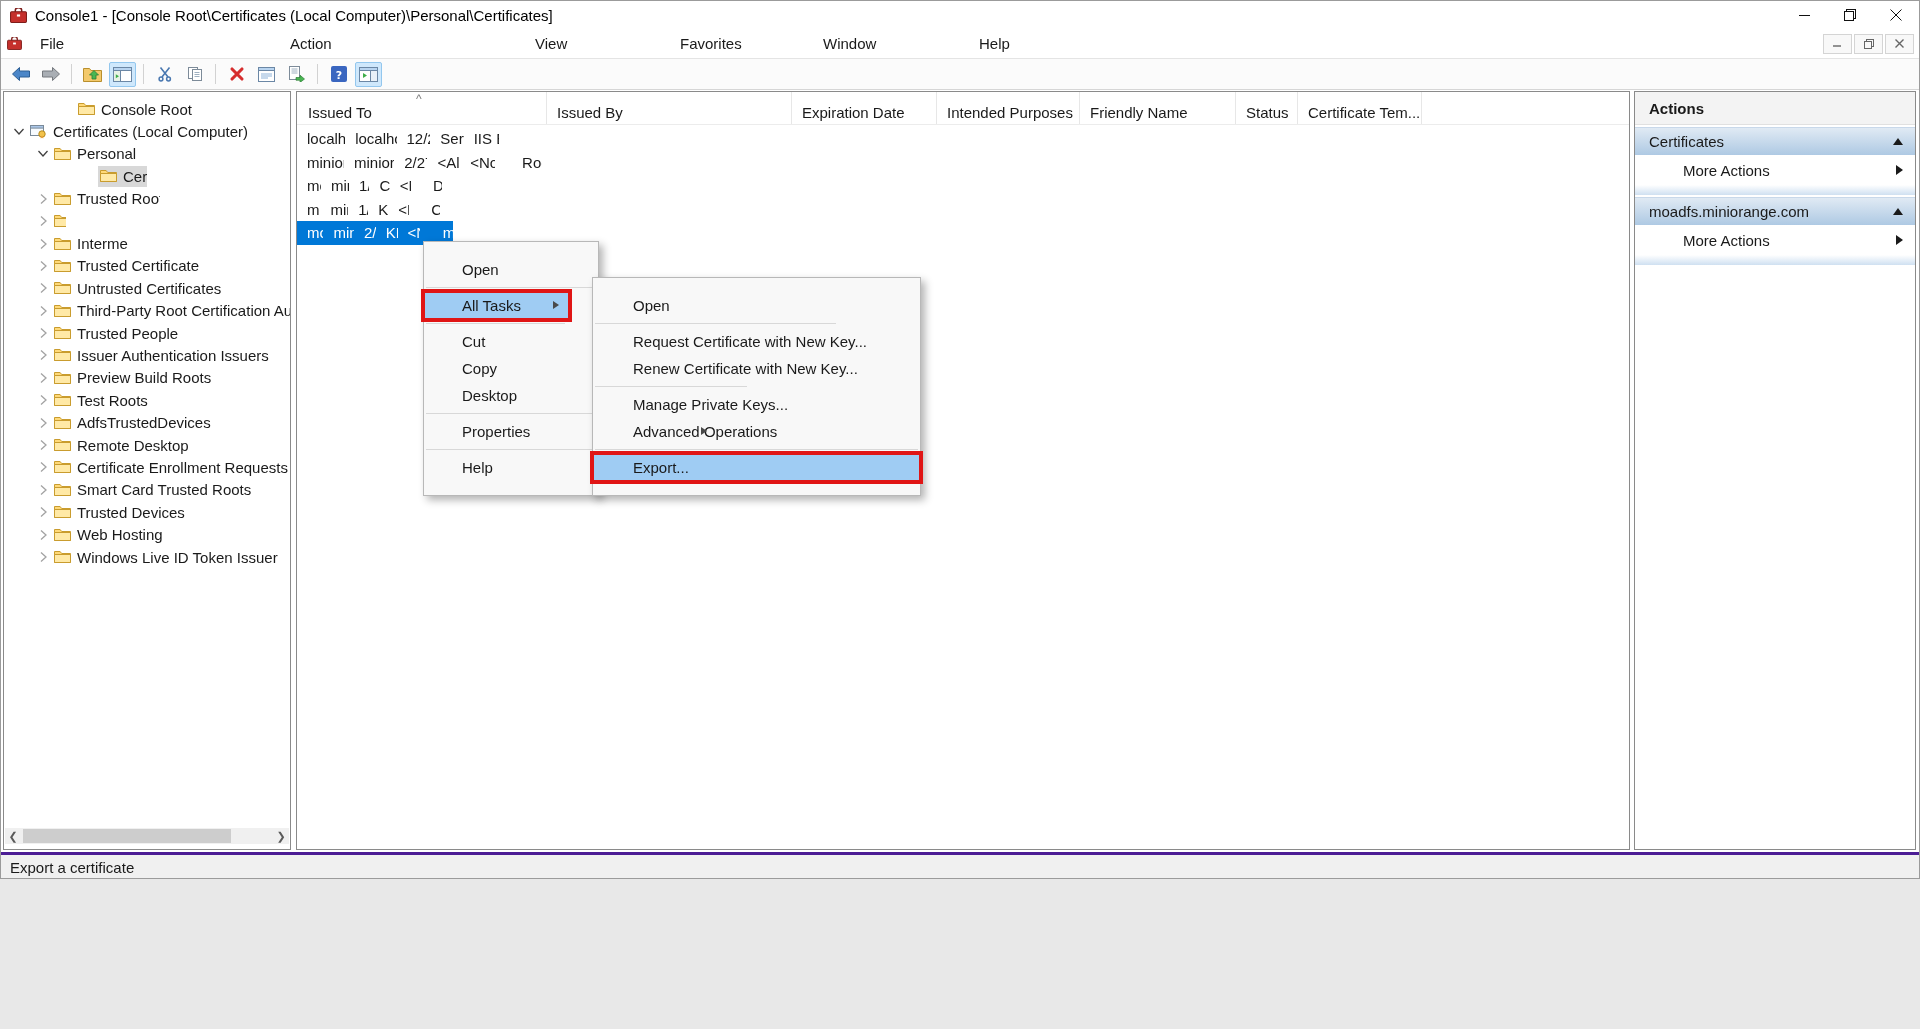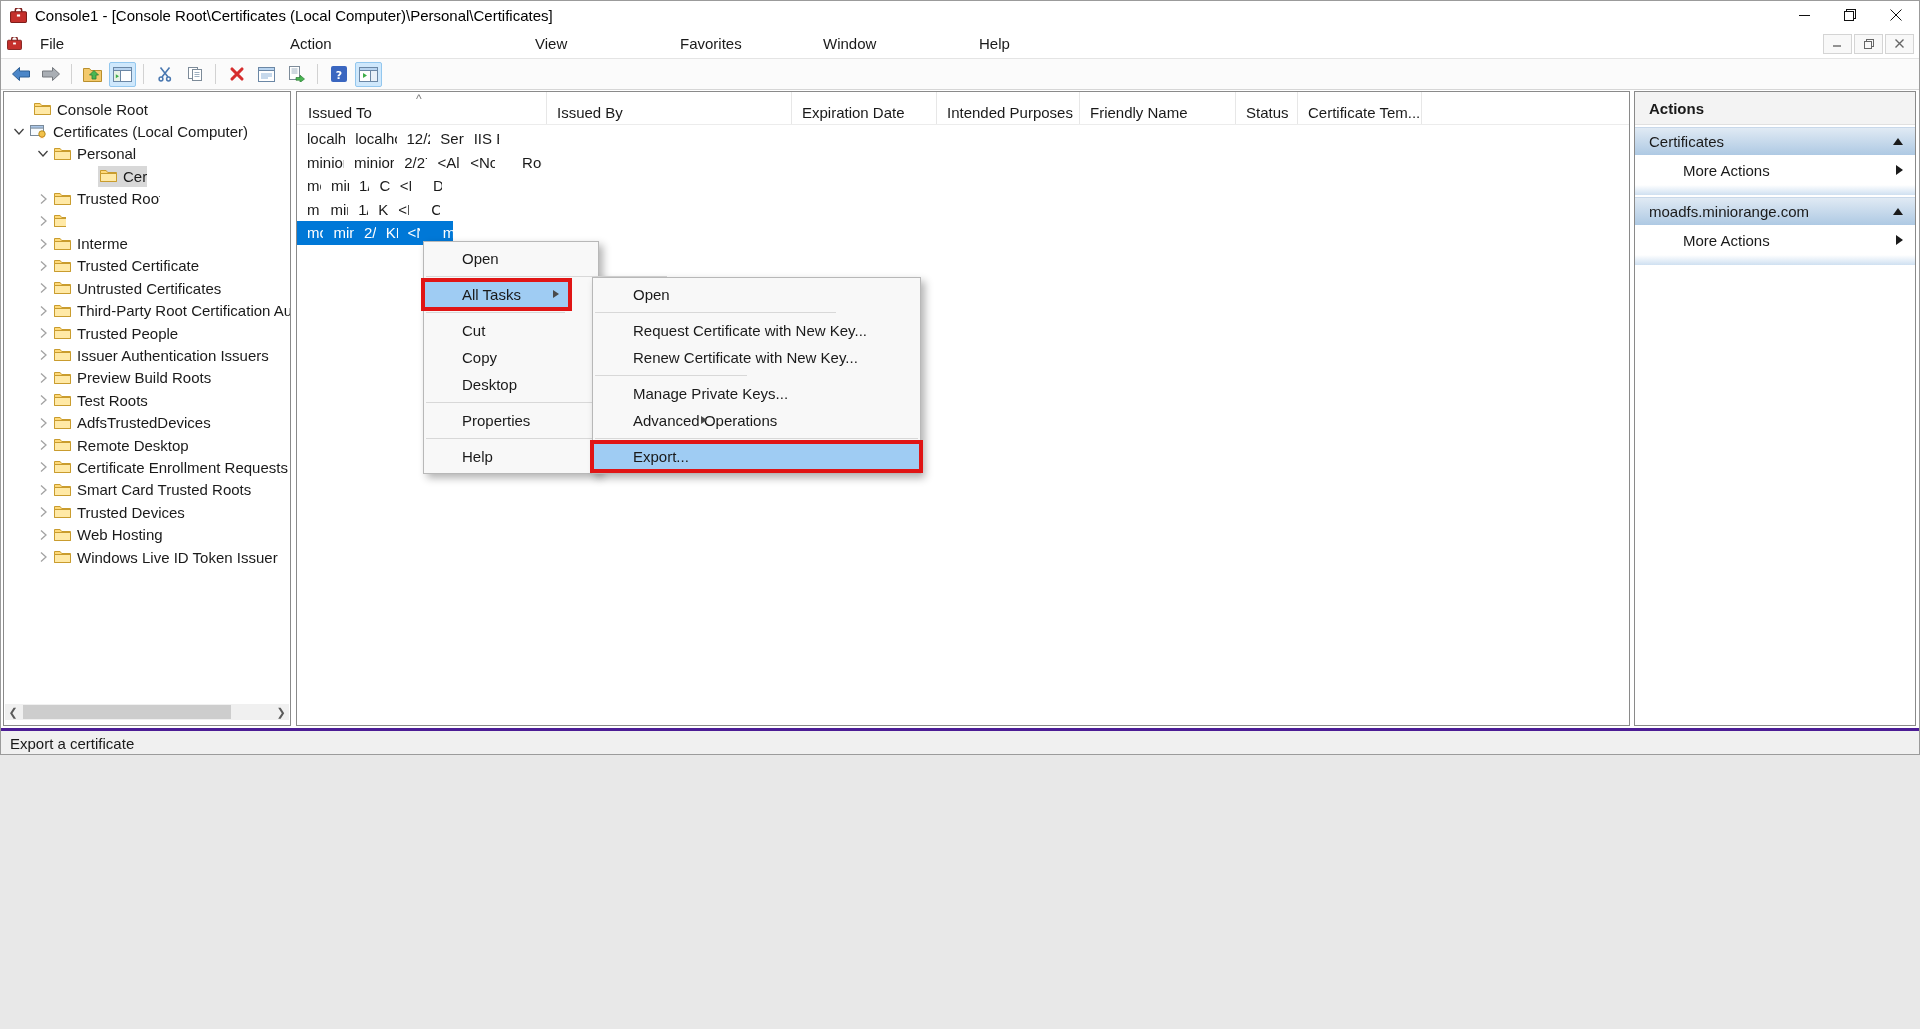--- a/index.html
+++ b/index.html
@@ -1,18 +1,18 @@
 <!DOCTYPE html>
 <html><head>
 <meta charset="utf-8">
 <style>
   * { margin:0; padding:0; box-sizing:border-box; }
   html,body { background:#e8e8e8; }
   #app {
-    position:relative; width:1920px; height:755px; background:#a16207;
+    position:relative; width:1920px; height:879px; background:#a16207;
     font-family:"Liberation Sans","DejaVu Sans",sans-serif; font-size:15px; color:#1a1a1a;
     overflow:hidden; border:1px solid #9b9b9b;
   }
   svg { display:block; }
 
   
   .titlebar { height:28px; display:flex; align-items:center; background:#fff; }
   .titlebar .app-ico { margin:0 8px 0 9px; }
   .titlebar .title-text { font-size:15px; color:#000; white-space:nowrap; }
   .caption-btns { margin-left:auto; display:flex; height:100%; }
@@ -41,21 +41,21 @@
   
   .tree { padding-top:6px; }
   .tree-item { height:22.4px; display:flex; align-items:center; white-space:nowrap; overflow:hidden; }
   .tree-item .chev { width:18px; height:16px; display:flex; align-items:center; justify-content:center; flex:0 0 18px; }
   .tree-item .chev .svg-exp { display:none; }
   .tree-item.chev-expanded .chev .svg-exp { display:block; }
   .ti-body { display:inline-flex; align-items:center; gap:6px; padding:2px 6px 2px 2px; }
   .tree-item.selected .ti-body { background:#d8d8d8; }
   .tree-item .svg-certstore { display:none; }
   .tree-item.ic-certstore .svg-certstore { display:block; }
-  .lvl-0 { padding-left:10px; }
+  .lvl-0 { padding-left:10px;gap:44px; }
   .lvl-1 { padding-left:6px; }
   .lvl-2 { padding-left:30px; }
   .lvl-3 { padding-left:76px; }
 
   
   .hscroll { position:absolute; left:1px; right:1px; bottom:5px; height:16px; background:#f0f0f0; display:flex; align-items:center; }
   .hs-arrow { width:16px; height:16px; display:flex; align-items:center; justify-content:center; color:#5a5a5a; font-size:11px; }
   .hs-track { position:relative; flex:1; height:16px; }
   .hs-thumb { position:absolute; left:2px; top:1px; width:208px; height:14px; background:#cdcdcd; }
 
@@ -84,21 +84,21 @@
                background:linear-gradient(#e0eaf4,#aec9e3); border-top:1px solid #c8d8ea; }
   .ap-header .caret-up { margin-left:auto; width:0; height:0; border-left:5px solid transparent; border-right:5px solid transparent; border-bottom:7px solid #1a1a1a; }
   .ap-item { height:30px; display:flex; align-items:center; padding:0 12px 0 48px; background:#fff; }
   .ap-item .caret-right { margin-left:auto; width:0; height:0; border-top:5px solid transparent; border-bottom:5px solid transparent; border-left:7px solid #1a1a1a; }
   .ap-band { height:10px; background:linear-gradient(#ffffff,#cfe0f1); }
 
   
   .statusbar { position:absolute; left:0; right:0; bottom:0; height:26px; background:#f0f0f0; border-top:3px solid #4c1d95; line-height:25px; padding-left:9px; }
 
   
-  .menu { position:absolute; background:#f8f8f8; border:1px solid #b8b8b8; box-shadow:4px 4px 8px rgba(0,0,0,0.30); padding:3px 0; z-index:50; }
+  .menu { position:absolute; background:#f8f8f8; border:1px solid #b8b8b8; box-shadow:4px 4px 8px rgba(0,0,0,0.30); padding:14px 0; z-index:50; }
   .ctx-menu { left:422px; top:240px; width:176px; }
   .sub-menu { left:591px; top:276px; width:329px; z-index:60; }
   .menu-item { position:relative; height:27px; line-height:27px; padding-left:38px; white-space:nowrap; color:#1a1a1a; }
   .sub-menu .menu-item { padding-left:40px; }
   .menu-item.sep { height:9px; padding:0; }
   .menu-item.sep::after { content:""; position:absolute; left:2px; right:2px; top:4px; border-top:1px solid #d8d8d8; }
   .menu-item.hl { background:#9fccf3; }
   .menu-item.annotated { outline:4px solid #e01515; outline-offset:-1px; z-index:2; }
   .menu-item .mi-arrow { display:none; }
   .menu-item.has-arrow .mi-arrow { display:block; position:absolute; right:10px; top:9px; width:0; height:0;

